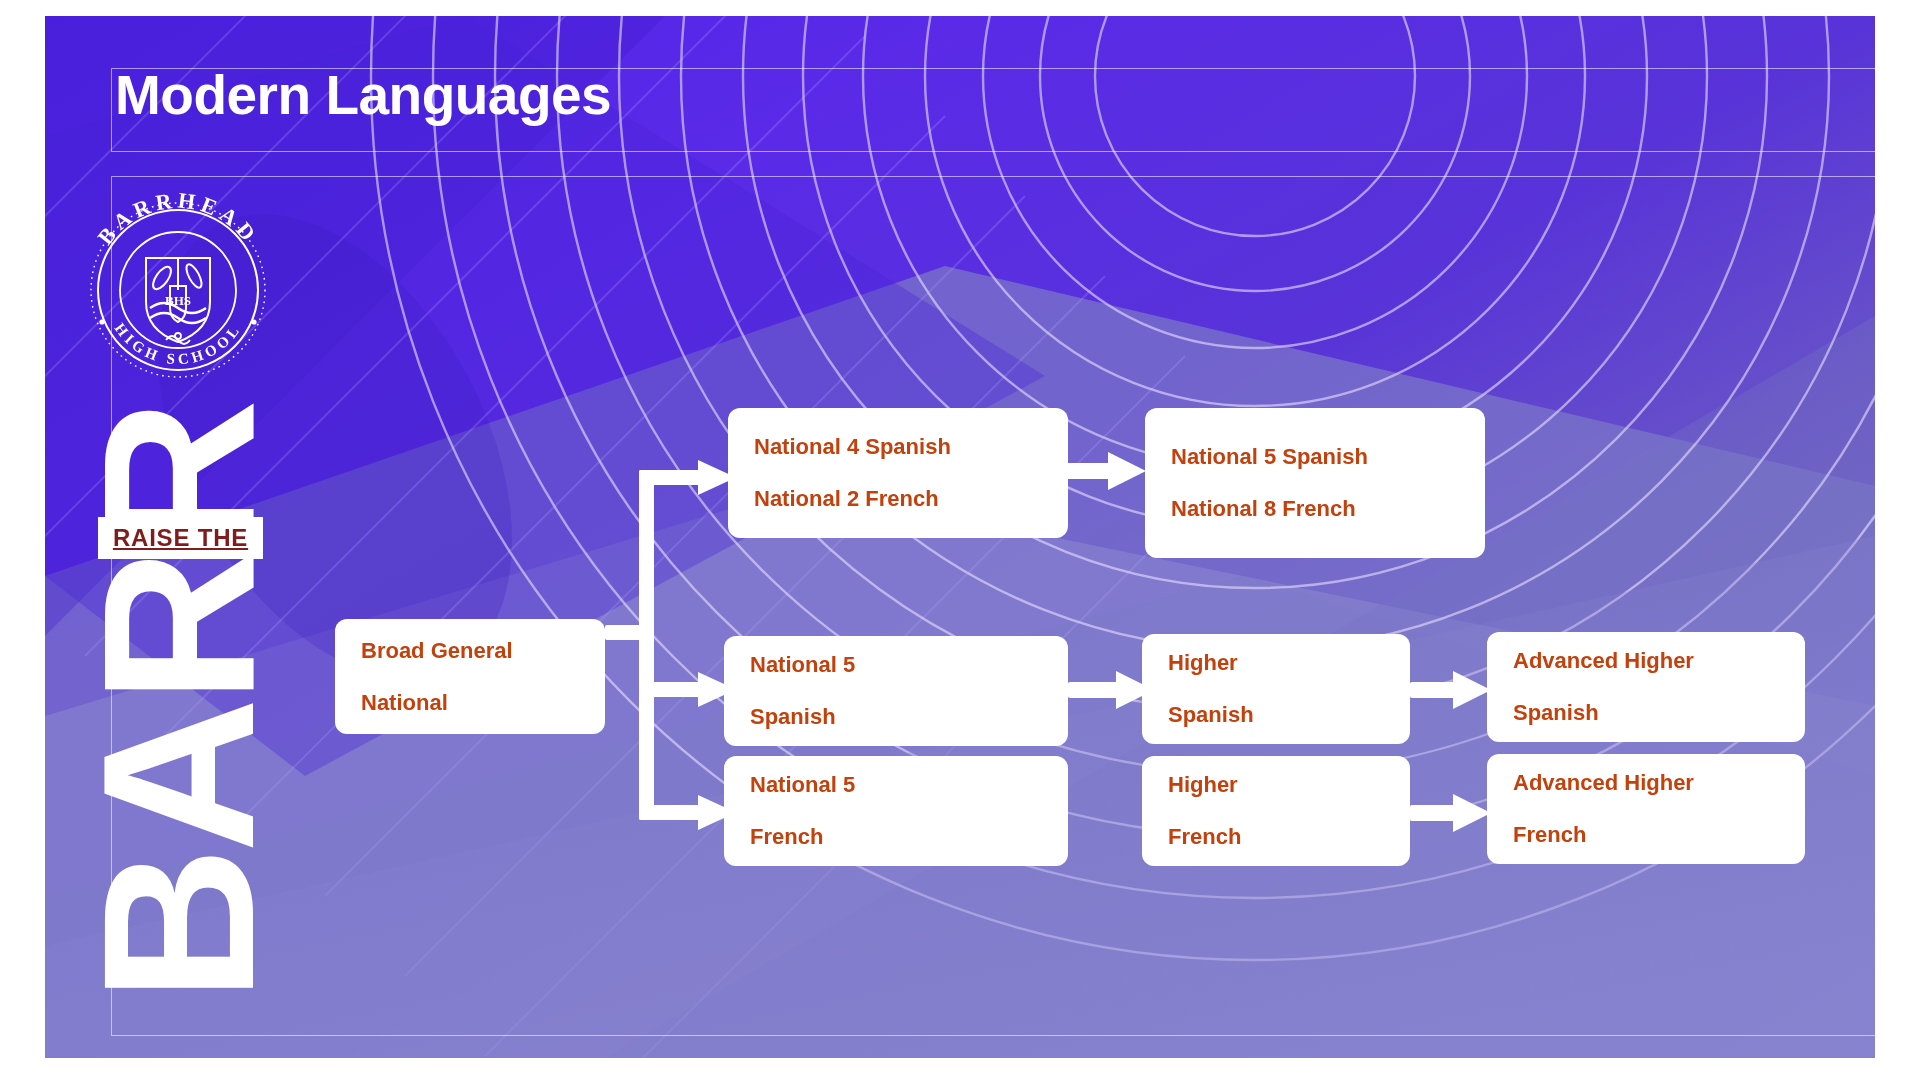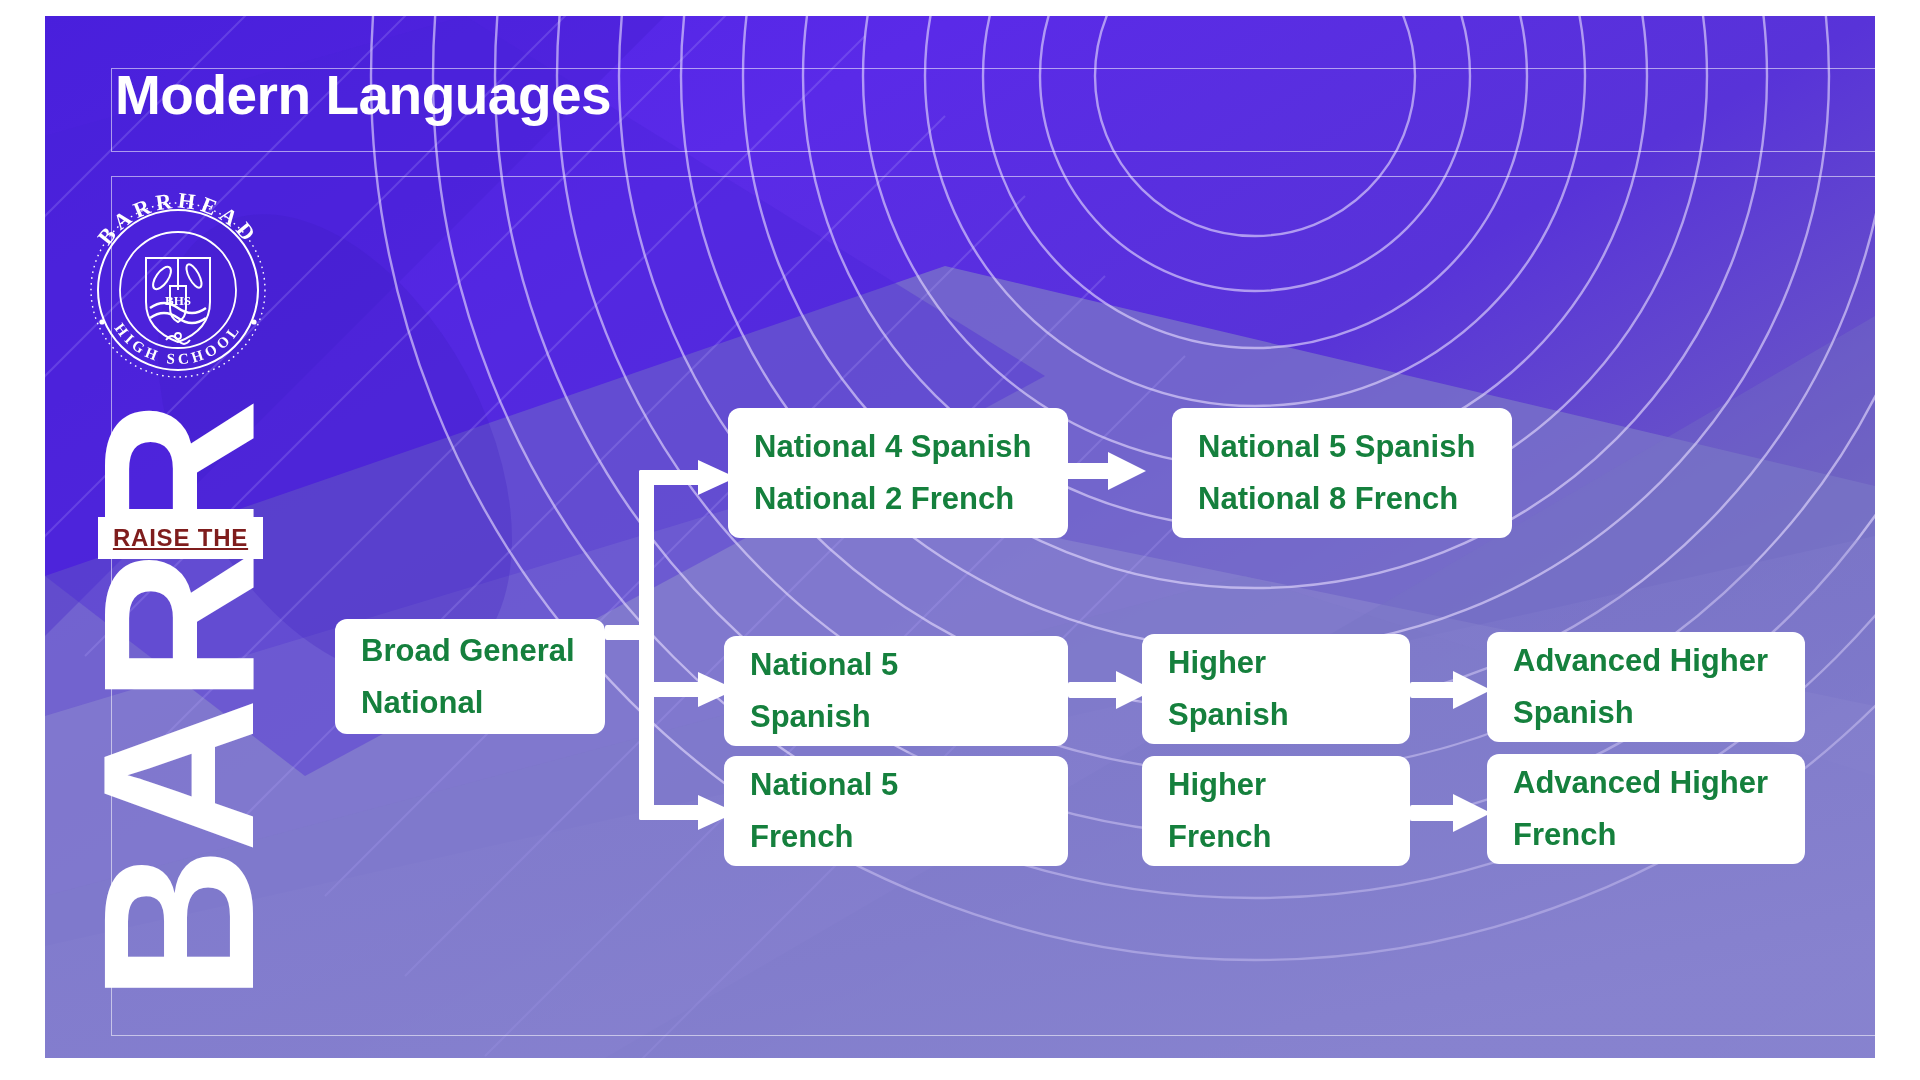--- a/index.html
+++ b/index.html
@@ -53,21 +53,21 @@
 
   
   .flow{position:absolute;left:0;top:0;width:1920px;height:1080px;}
 
   .node{
     position:absolute;background:#ffffff;border-radius:12px;
     box-sizing:border-box;display:flex;flex-direction:column;justify-content:center;
     padding:0 26px;
   }
   .node .line{
-    color:#15803d;font-size:31px;font-weight:bold;line-height:52px;white-space:nowrap;
+    color:#c2410c;font-size:22px;font-weight:bold;line-height:52px;white-space:nowrap;
   }
   .node.center{align-items:flex-start;}
 </style>
 </head>
 <body>
 
 <div id="slide">
 
   <div class="bg-plate">
     <svg class="bg-svg" viewBox="0 0 1830 1042" preserveAspectRatio="none">
@@ -213,21 +213,21 @@
   <div class="node center" style="left:335px;top:619px;width:270px;height:115px;">
     <div class="line">Broad General</div>
     <div class="line">National</div>
   </div>
 
   <div class="node" style="left:728px;top:408px;width:340px;height:130px;">
     <div class="line">National 4 Spanish</div>
     <div class="line">National 2 French</div>
   </div>
 
-  <div class="node" style="left:1172px;top:408px;width:340px;height:130px;">
+  <div class="node" style="left:1145px;top:408px;width:340px;height:150px;">
     <div class="line">National 5 Spanish</div>
     <div class="line">National 8 French</div>
   </div>
 
   <div class="node" style="left:724px;top:636px;width:344px;height:110px;">
     <div class="line">National 5</div>
     <div class="line">Spanish</div>
   </div>
 
   <div class="node" style="left:1142px;top:634px;width:268px;height:110px;">

